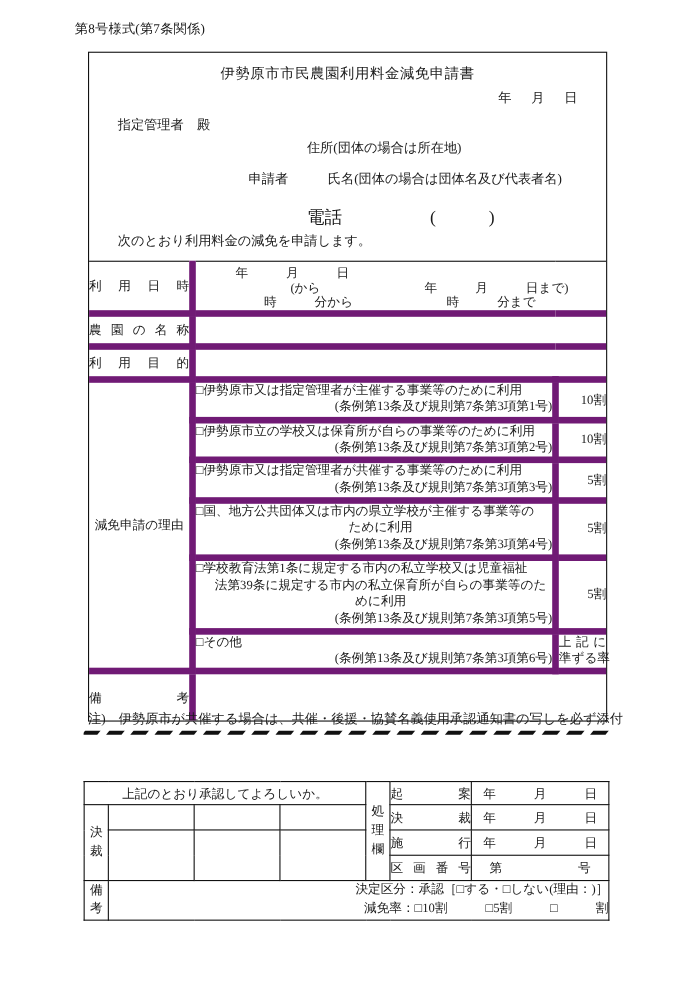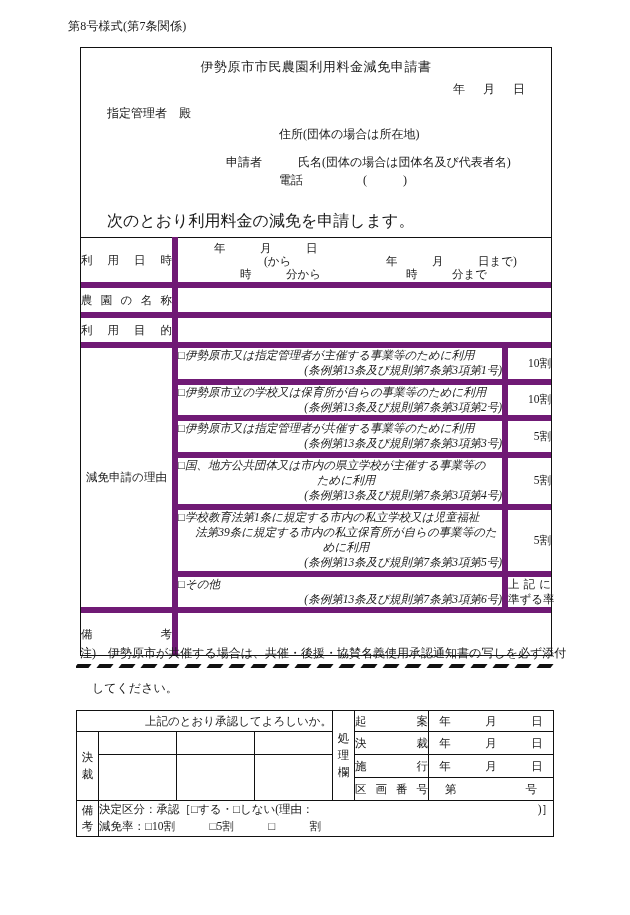--- a/index.html
+++ b/index.html
@@ -81,30 +81,30 @@
   }
   .applicant-row {
     position: absolute;
     top: 106px;
     left: 145px;
     font-size: 12px;
     white-space: pre;
   }
   .tel-row {
     position: absolute;
-    top: 124px;
+    top: 140px;
     left: 198px;
-    font-size: 12px;
+    font-size: 16px;
     white-space: pre;
   }
   .lead-sentence {
     position: absolute;
     top: 163px;
     left: 26px;
-    font-size: 16px;
+    font-size: 12px;
     white-space: pre;
   }
 
   
   table.grid {
     border-collapse: collapse;
     width: 100%;
     table-layout: fixed;
   }
   table.grid td {
@@ -141,21 +141,20 @@
   .dt-r2 { position: absolute; top: 16px; left: 208px; white-space: pre; }
   .dt-r3 { position: absolute; top: 29px; left: 228px; white-space: pre; }
 
   .blank-row { height: 24px; }
 
   
   .reason-text {
     padding: 3px 4px 3px 4px;
     line-height: 1.33;
     font-size: 11.5px;
-    font-style: italic;
   }
   .reason-text .ln { display: block; white-space: pre; }
   .reason-text .ln.right { text-align: right; }
   .reason-text .ln.indent { padding-left: 12px; text-align: center; }
   .rate {
     width: 46px;
     text-align: right;
     padding-right: 7px;
     font-size: 11.5px;
     white-space: nowrap;
@@ -221,21 +220,21 @@
     border: 1.4px solid #111;
   }
   table.admin td {
     border: 1px solid #111;
     font-size: 11.5px;
     padding: 0;
     vertical-align: middle;
   }
   .ask-cell {
     height: 20px;
-    text-align: right;
+    text-align: center;
     white-space: nowrap;
   }
   .vlabel {
     width: 22px;
     text-align: center;
     padding: 2px 0;
     line-height: 1.45;
     font-size: 11.5px;
   }
   .vlabel span { display: block; }
@@ -253,21 +252,21 @@
     white-space: pre;
     font-size: 11.5px;
     padding: 0 14px;
   }
   .proc-row td { height: 22px; }
   .bikou2-body {
     padding: 3px 6px 4px 6px;
     line-height: 1.5;
     font-size: 11.5px;
   }
-  .bikou2-body .ln { display: block; white-space: pre; }
+  .bikou2-body .ln { display: block; white-space: pre; text-align: right; }
   .bikou2-body .ln .tail { float: right; }
 </style>
 </head>
 <body>
 
 <div class="page">
 
   <div class="form-no">第8号様式(第7条関係)</div>
 
   <div class="main-frame">
@@ -364,21 +363,20 @@
         <tr>
           <td class="lbl noleft" style="border-bottom:none">備考</td>
           <td class="bikou-cell noright" style="border-bottom:none" colspan="2"></td>
         </tr>
       </tbody>
     </table>
   </div>
 
   <div class="note note-1">
     <span>注)　伊勢原市が共催する場合は、共催・後援・協賛名義使用承認通知書の写しを必ず添付</span>
-    <span class="l2">してください。</span>
   </div>
 
   <div class="cutline">
     <i style="left:0px"></i>
       <i style="left:22px"></i>
       <i style="left:44px"></i>
       <i style="left:66px"></i>
     <i style="left:88px"></i>
       <i style="left:110px"></i>
       <i style="left:132px"></i>

